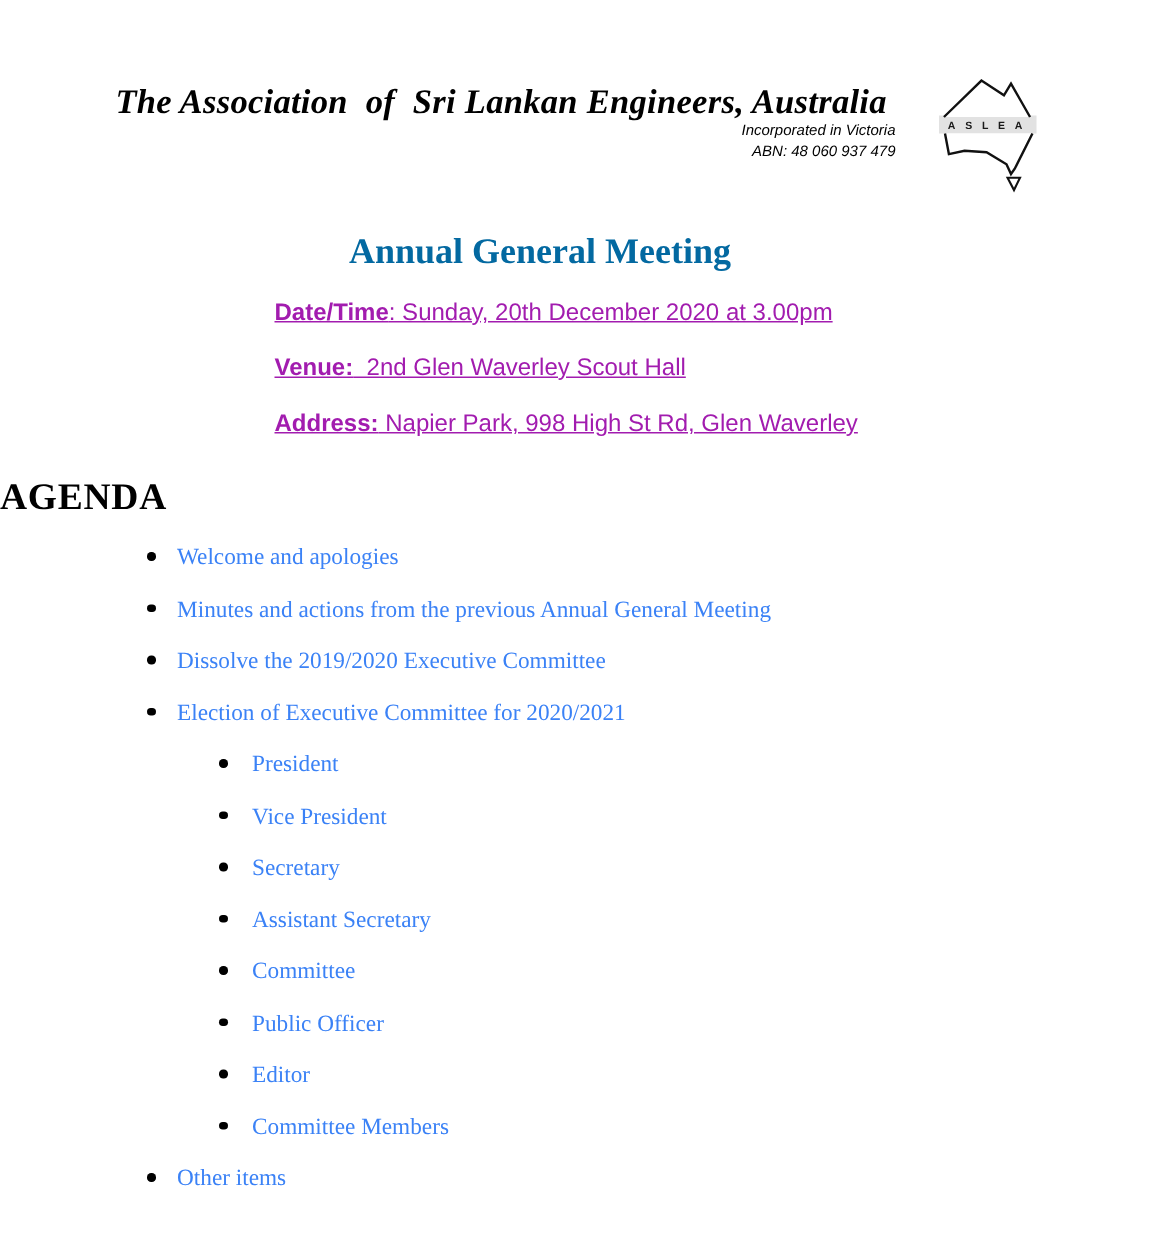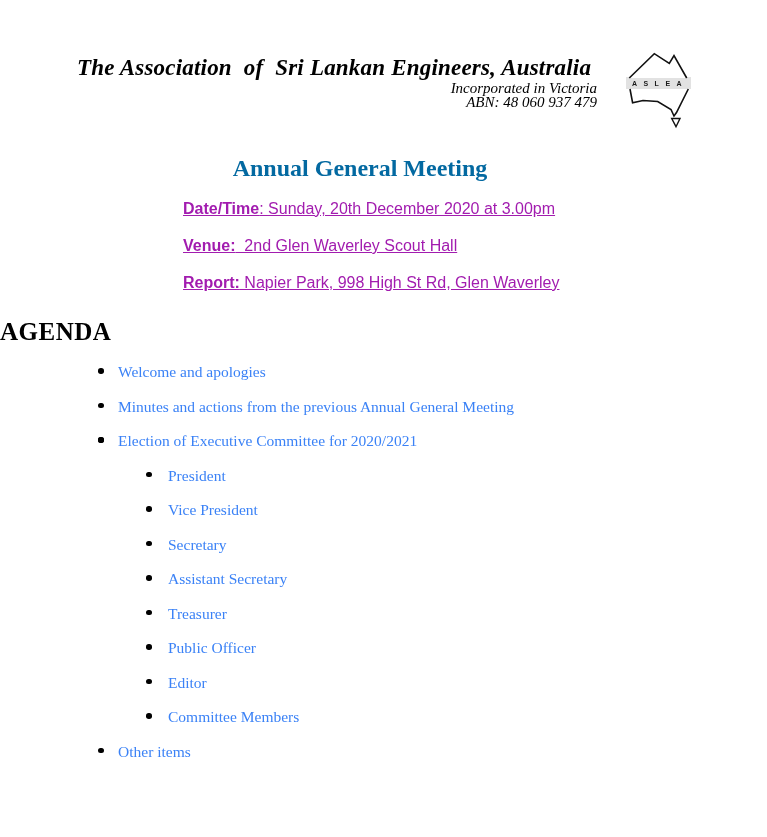--- a/index.html
+++ b/index.html
@@ -12,22 +12,22 @@
   .abs { position:absolute; }
 
   .org-title {
     left:77px; top:54px; margin:0;
     font-family:"Liberation Serif", serif;
     font-size:23px; line-height:28px; font-weight:bold; font-style:italic;
     letter-spacing:0.2px; white-space:pre; color:#000;
   }
   .org-sub {
     right:190px; top:81px; text-align:right;
-    font-family:Liberation Serif, serif;
-    font-style:italic; font-size:15px; line-height:14px; color:#000;
+    font-family:Liberation Sans, sans-serif;
+    font-style:italic; font-size:10px; line-height:14px; color:#000;
   }
   .logo { left:624px; top:50px; width:68px; height:80px; }
 
   .agm-heading {
     left:0; top:153px; width:720px; margin:0; text-align:center;
     font-family:"Liberation Serif", serif;
     font-size:24px; line-height:30px; font-weight:bold; color:#0369a1;
   }
 
   .details { left:183px; top:199px; }
@@ -82,36 +82,37 @@
       <polygon points="47.7,68.5 56,68.5 52,76.7" fill="#ffffff" stroke="#111111" stroke-width="1.4"></polygon>
       <text x="36" y="36.3" text-anchor="middle" font-size="7" font-weight="bold" font-family="Liberation Sans, sans-serif" letter-spacing="6.5" fill="#1a1a1a">ASLEA</text>
     </svg>
   </div>
 
   <h2 class="abs agm-heading">Annual General Meeting</h2>
 
   <section class="abs details">
     <p><b>Date/Time</b><span>: Sunday, 20th December 2020 at 3.00pm</span></p>
       <p><b>Venue:</b><span>  2nd Glen Waverley Scout Hall</span></p>
-      <p><b>Report:</b><span> Napier Park, 998 High St Rd, Glen Waverley</span></p>
+      <p><b>Address:</b><span> Napier Park, 998 High St Rd, Glen Waverley</span></p>
   </section>
 
   <h2 class="abs agenda-heading">AGENDA</h2>
 
   <ul class="abs agenda">
     <li class="l1">
         <span class="dot"></span>
         <span>Welcome and apologies</span>
       </li>
       <li class="l1">
         <span class="dot"></span>
         <span>Minutes and actions from the previous Annual General Meeting</span>
       </li>
       <li class="l1">
         <span class="dot"></span>
+        <span>Dissolve the 2019/2020 Executive Committee</span>
       </li>
       <li class="l1">
         <span class="dot"></span>
         <span>Election of Executive Committee for 2020/2021</span>
       </li>
       <li class="l2">
         <span class="dot"></span>
         <span>President</span>
       </li>
       <li class="l2">
@@ -121,21 +122,21 @@
       <li class="l2">
         <span class="dot"></span>
         <span>Secretary</span>
       </li>
       <li class="l2">
         <span class="dot"></span>
         <span>Assistant Secretary</span>
       </li>
       <li class="l2">
         <span class="dot"></span>
-        <span>Treasurer</span>
+        <span>Committee</span>
       </li>
       <li class="l2">
         <span class="dot"></span>
         <span>Public Officer</span>
       </li>
       <li class="l2">
         <span class="dot"></span>
         <span>Editor</span>
       </li>
       <li class="l2">

